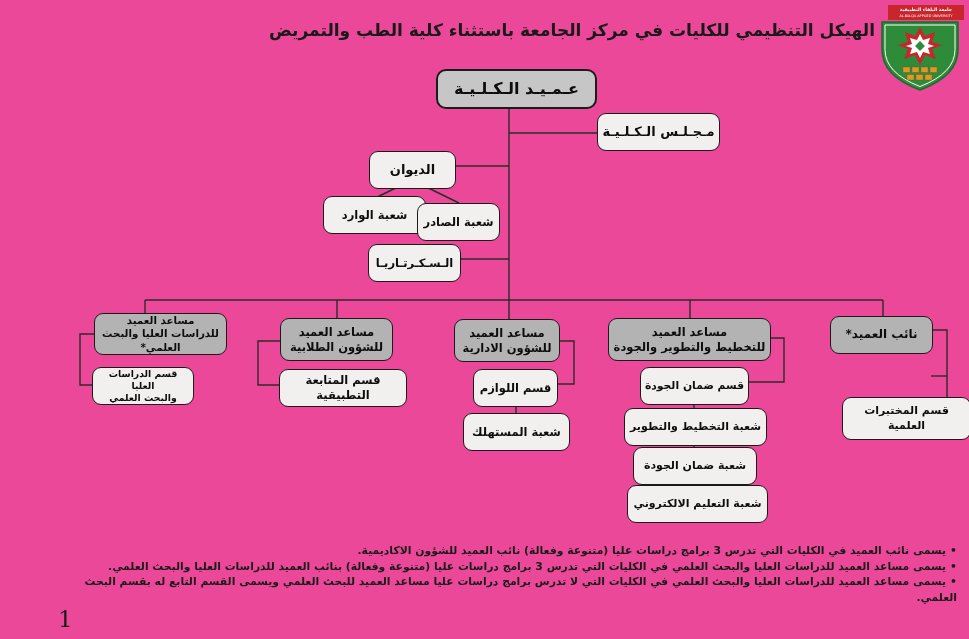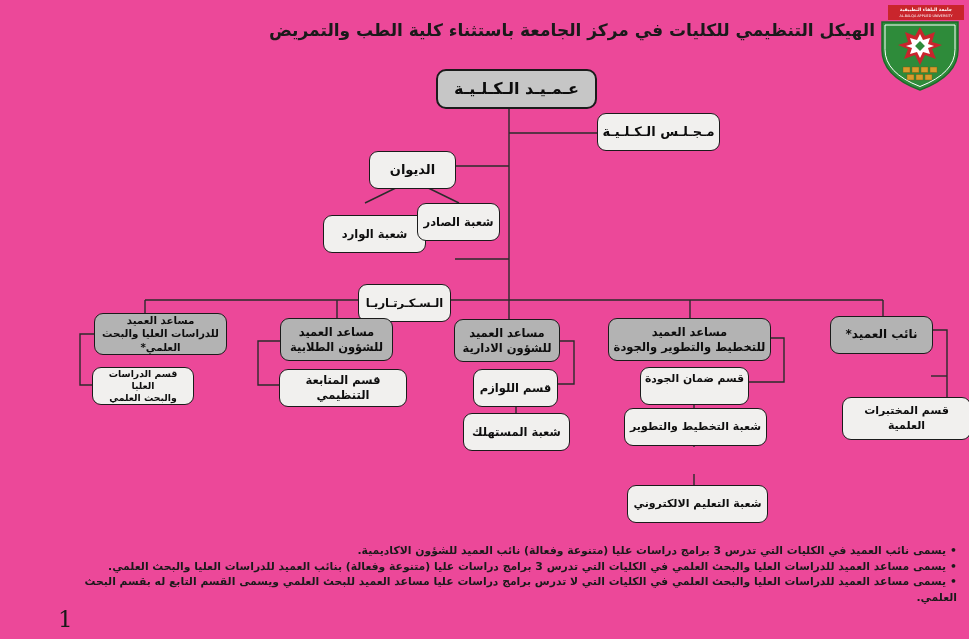--- a/index.html
+++ b/index.html
@@ -94,29 +94,29 @@
   </div>
 
   <div class="node" style="left:597px;top:113px;width:123px;height:31px;font-size:13px;text-align:right;">
     <span>مـجـلـس الـكـلـيـة</span>
   </div>
 
   <div class="node" style="left:369px;top:151px;width:87px;height:30px;font-size:13px;">
     <span>الديوان</span>
   </div>
 
-  <div class="node" style="left:323px;top:215px;width:103px;height:32px;font-size:11.5px;">
+  <div class="node" style="left:323px;top:196px;width:103px;height:32px;font-size:11.5px;">
     <span>شعبة الوارد</span>
   </div>
 
   <div class="node" style="left:417px;top:203px;width:83px;height:30px;font-size:11.5px;">
     <span>شعبة الصادر</span>
   </div>
 
-  <div class="node" style="left:358px;top:244px;width:93px;height:31px;font-size:11.5px;margin-top:40px;">
+  <div class="node" style="left:368px;top:244px;width:93px;height:31px;font-size:11.5px;">
     <span>الـسـكـرتـاريـا</span>
   </div>
 
   <div class="node gray" style="left:94px;top:313px;width:133px;height:42px;font-size:10.3px;">
     <span>مساعد العميد</span>
     <span>للدراسات العليا والبحث العلمي*</span>
   </div>
 
   <div class="node gray" style="left:280px;top:318px;width:113px;height:43px;font-size:11.5px;">
     <span>مساعد العميد</span>
@@ -136,40 +136,43 @@
   <div class="node gray" style="left:830px;top:316px;width:103px;height:30px;font-size:12px;">
     <span>نائب العميد*</span>
   </div>
 
   <div class="node" style="left:92px;top:367px;width:102px;height:36px;font-size:9.3px;">
     <span>قسم الدراسات العليا</span>
     <span>والبحث العلمي</span>
   </div>
 
   <div class="node" style="left:279px;top:369px;width:128px;height:32px;font-size:11.5px;">
-    <span>قسم المتابعة التنظيمي</span>
+    <span>قسم المتابعة التطبيقية</span>
   </div>
 
   <div class="node" style="left:473px;top:369px;width:85px;height:31px;font-size:11.5px;">
     <span>قسم اللوازم</span>
   </div>
 
   <div class="node" style="left:463px;top:413px;width:107px;height:28px;font-size:11.5px;">
     <span>شعبة المستهلك</span>
   </div>
 
 
-  <div class="node" style="left:640px;top:367px;width:109px;height:14px;font-size:10.8px;justify-content:flex-end;">
+  <div class="node" style="left:640px;top:367px;width:109px;height:14px;font-size:10.8px;">
     <span>قسم ضمان الجودة</span>
   </div>
 
   <div class="node" style="left:624px;top:408px;width:143px;height:30px;font-size:11px;">
     <span>شعبة التخطيط والتطوير</span>
   </div>
 
+  <div class="node" style="left:633px;top:447px;width:124px;height:28px;font-size:11px;">
+    <span>شعبة ضمان الجودة</span>
+  </div>
 
   <div class="node" style="left:627px;top:485px;width:141px;height:29px;font-size:11px;">
     <span>شعبة التعليم الالكتروني</span>
   </div>
 
 
   <div class="node" style="left:842px;top:397px;width:129px;height:43px;font-size:11px;">
     <span>قسم المختبرات العلمية</span>
   </div>
 

